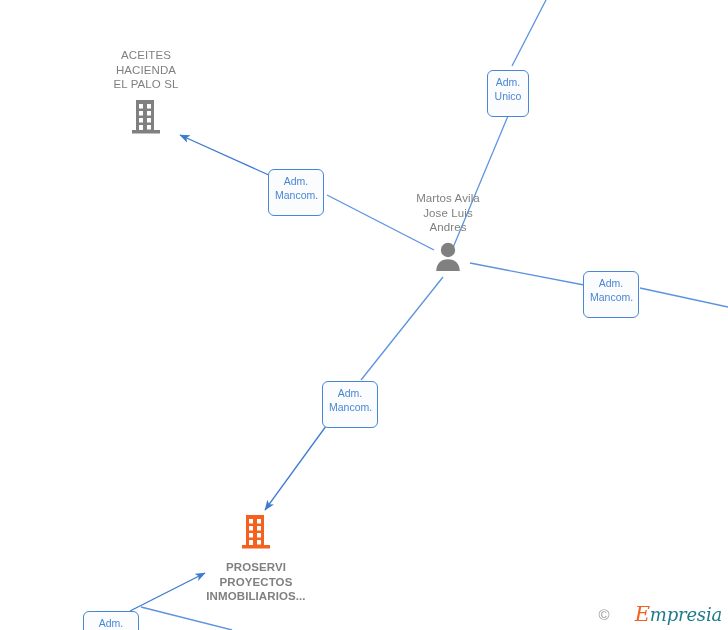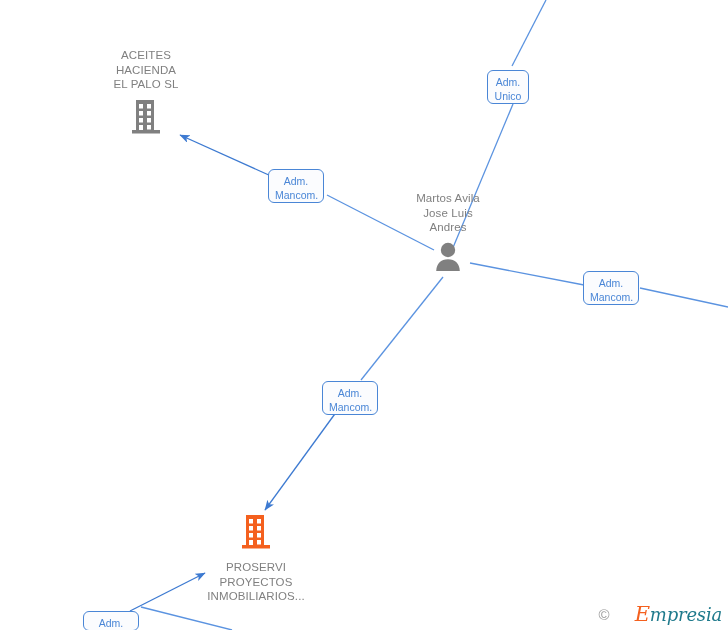--- a/index.html
+++ b/index.html
@@ -35,39 +35,39 @@
     text-align: center;
   }
   .node-label {
     font-size: 11.5px;
     line-height: 14.5px;
     color: #808080;
     letter-spacing: 0.1px;
     white-space: pre-line;
   }
   .node-label.company {
-    font-weight: normal;
+    font-weight: bold;
     color: #808080;
   }
   .node-icon {
     display: block;
   }
 
   
   .rel-tag {
     position: absolute;
     box-sizing: border-box;
     border: 1.4px solid #4a86d6;
     border-radius: 6px;
     background: #fbfcfe;
     color: #4a86d6;
     font-size: 10.5px;
     line-height: 14px;
     text-align: center;
-    padding: 4px 6px 0 6px;
+    padding: 4px 6px 13px 6px;
     white-space: pre-line;
     z-index: 5;
   }
 
   
   #watermark {
     position: absolute;
     right: 6px;
     bottom: 6px;
     display: flex;

